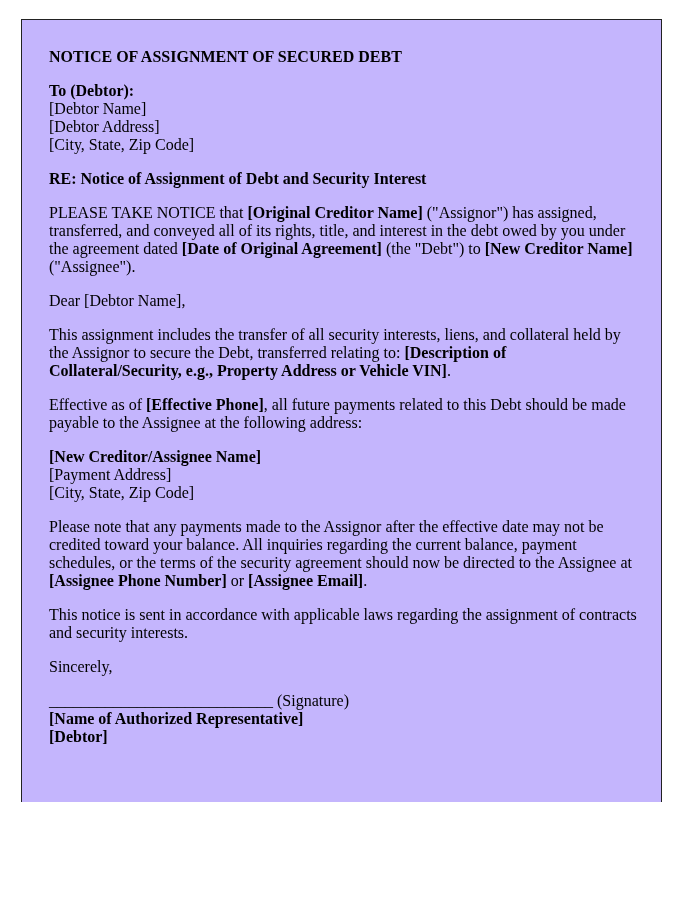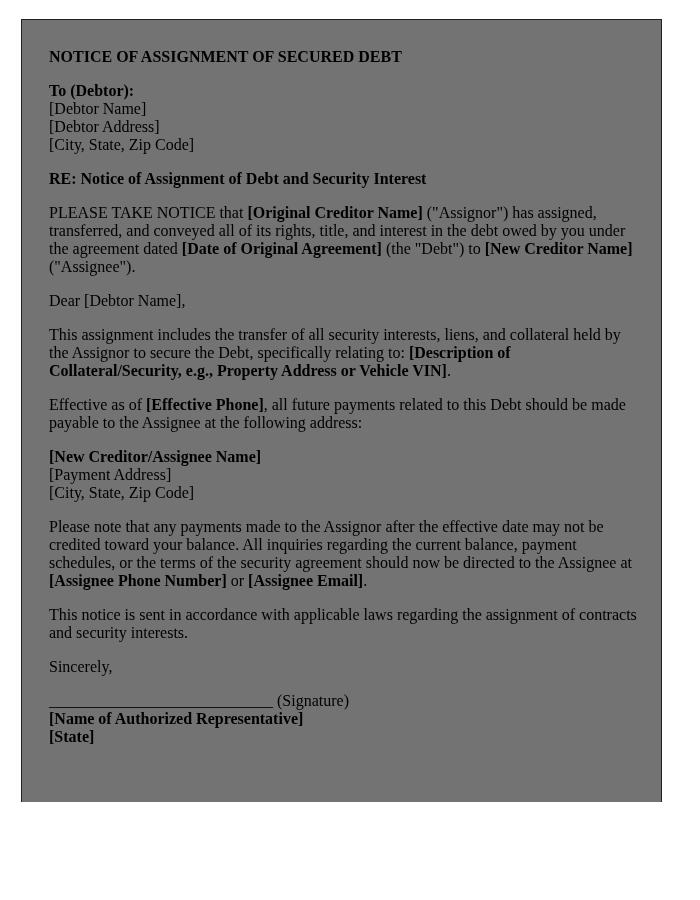--- a/index.html
+++ b/index.html
@@ -19,21 +19,21 @@
   .letter-box {
     position: absolute;
     left: 21px;
     top: 19px;
     width: 641px;
     height: 783px;
     box-sizing: border-box;
     border: 1px solid #222222;
     border-bottom: none;
     padding: 28px 21px 0 27px;
-    background: #737373;
+    background: #c4b5fd;
     overflow: hidden;
   }
   .letter-box p {
     margin: 0 0 16px 0;
   }
   .b {
     font-weight: bold;
   }
 </style>
 </head>
@@ -50,35 +50,35 @@
     <span>[Debtor Address]</span><br>
     <span>[City, State, Zip Code]</span>
   </p>
 
   <p class="b">RE: Notice of Assignment of Debt and Security Interest</p>
 
   <p><span>PLEASE TAKE NOTICE that </span><span class="b">[Original Creditor Name]</span><span> ("Assignor") has assigned, transferred, and conveyed all of its rights, title, and interest in the debt owed by you under the agreement dated </span><span class="b">[Date of Original Agreement]</span><span> (the "Debt") to </span><span class="b">[New Creditor Name]</span><span> ("Assignee").</span></p>
 
   <p>Dear [Debtor Name],</p>
 
-  <p><span>This assignment includes the transfer of all security interests, liens, and collateral held by the Assignor to secure the Debt, specifically relating to: </span><span class="b">[Description of Collateral/Security, e.g., Property Address or Vehicle VIN]</span><span>.</span></p>
+  <p><span>This assignment includes the transfer of all security interests, liens, and collateral held by the Assignor to secure the Debt, transferred relating to: </span><span class="b">[Description of Collateral/Security, e.g., Property Address or Vehicle VIN]</span><span>.</span></p>
 
   <p><span>Effective as of </span><span class="b">[Effective Phone]</span><span>, all future payments related to this Debt should be made payable to the Assignee at the following address:</span></p>
 
   <p>
     <span class="b">[New Creditor/Assignee Name]</span><br>
     <span>[Payment Address]</span><br>
     <span>[City, State, Zip Code]</span><br>
   </p>
 
   <p><span>Please note that any payments made to the Assignor after the effective date may not be credited toward your balance. All inquiries regarding the current balance, payment schedules, or the terms of the security agreement should now be directed to the Assignee at </span><span class="b">[Assignee Phone Number]</span><span> or </span><span class="b">[Assignee Email]</span><span>.</span></p>
 
   <p>This notice is sent in accordance with applicable laws regarding the assignment of contracts and security interests.</p>
 
   <p>Sincerely,</p>
 
   <p>
     <span>____________________________</span><span> (Signature)</span><br>
     <span class="b">[Name of Authorized Representative]</span><br>
-    <span class="b">[State]</span>
+    <span class="b">[Debtor]</span>
   </p>
 
 </div>
 
 </body></html>

